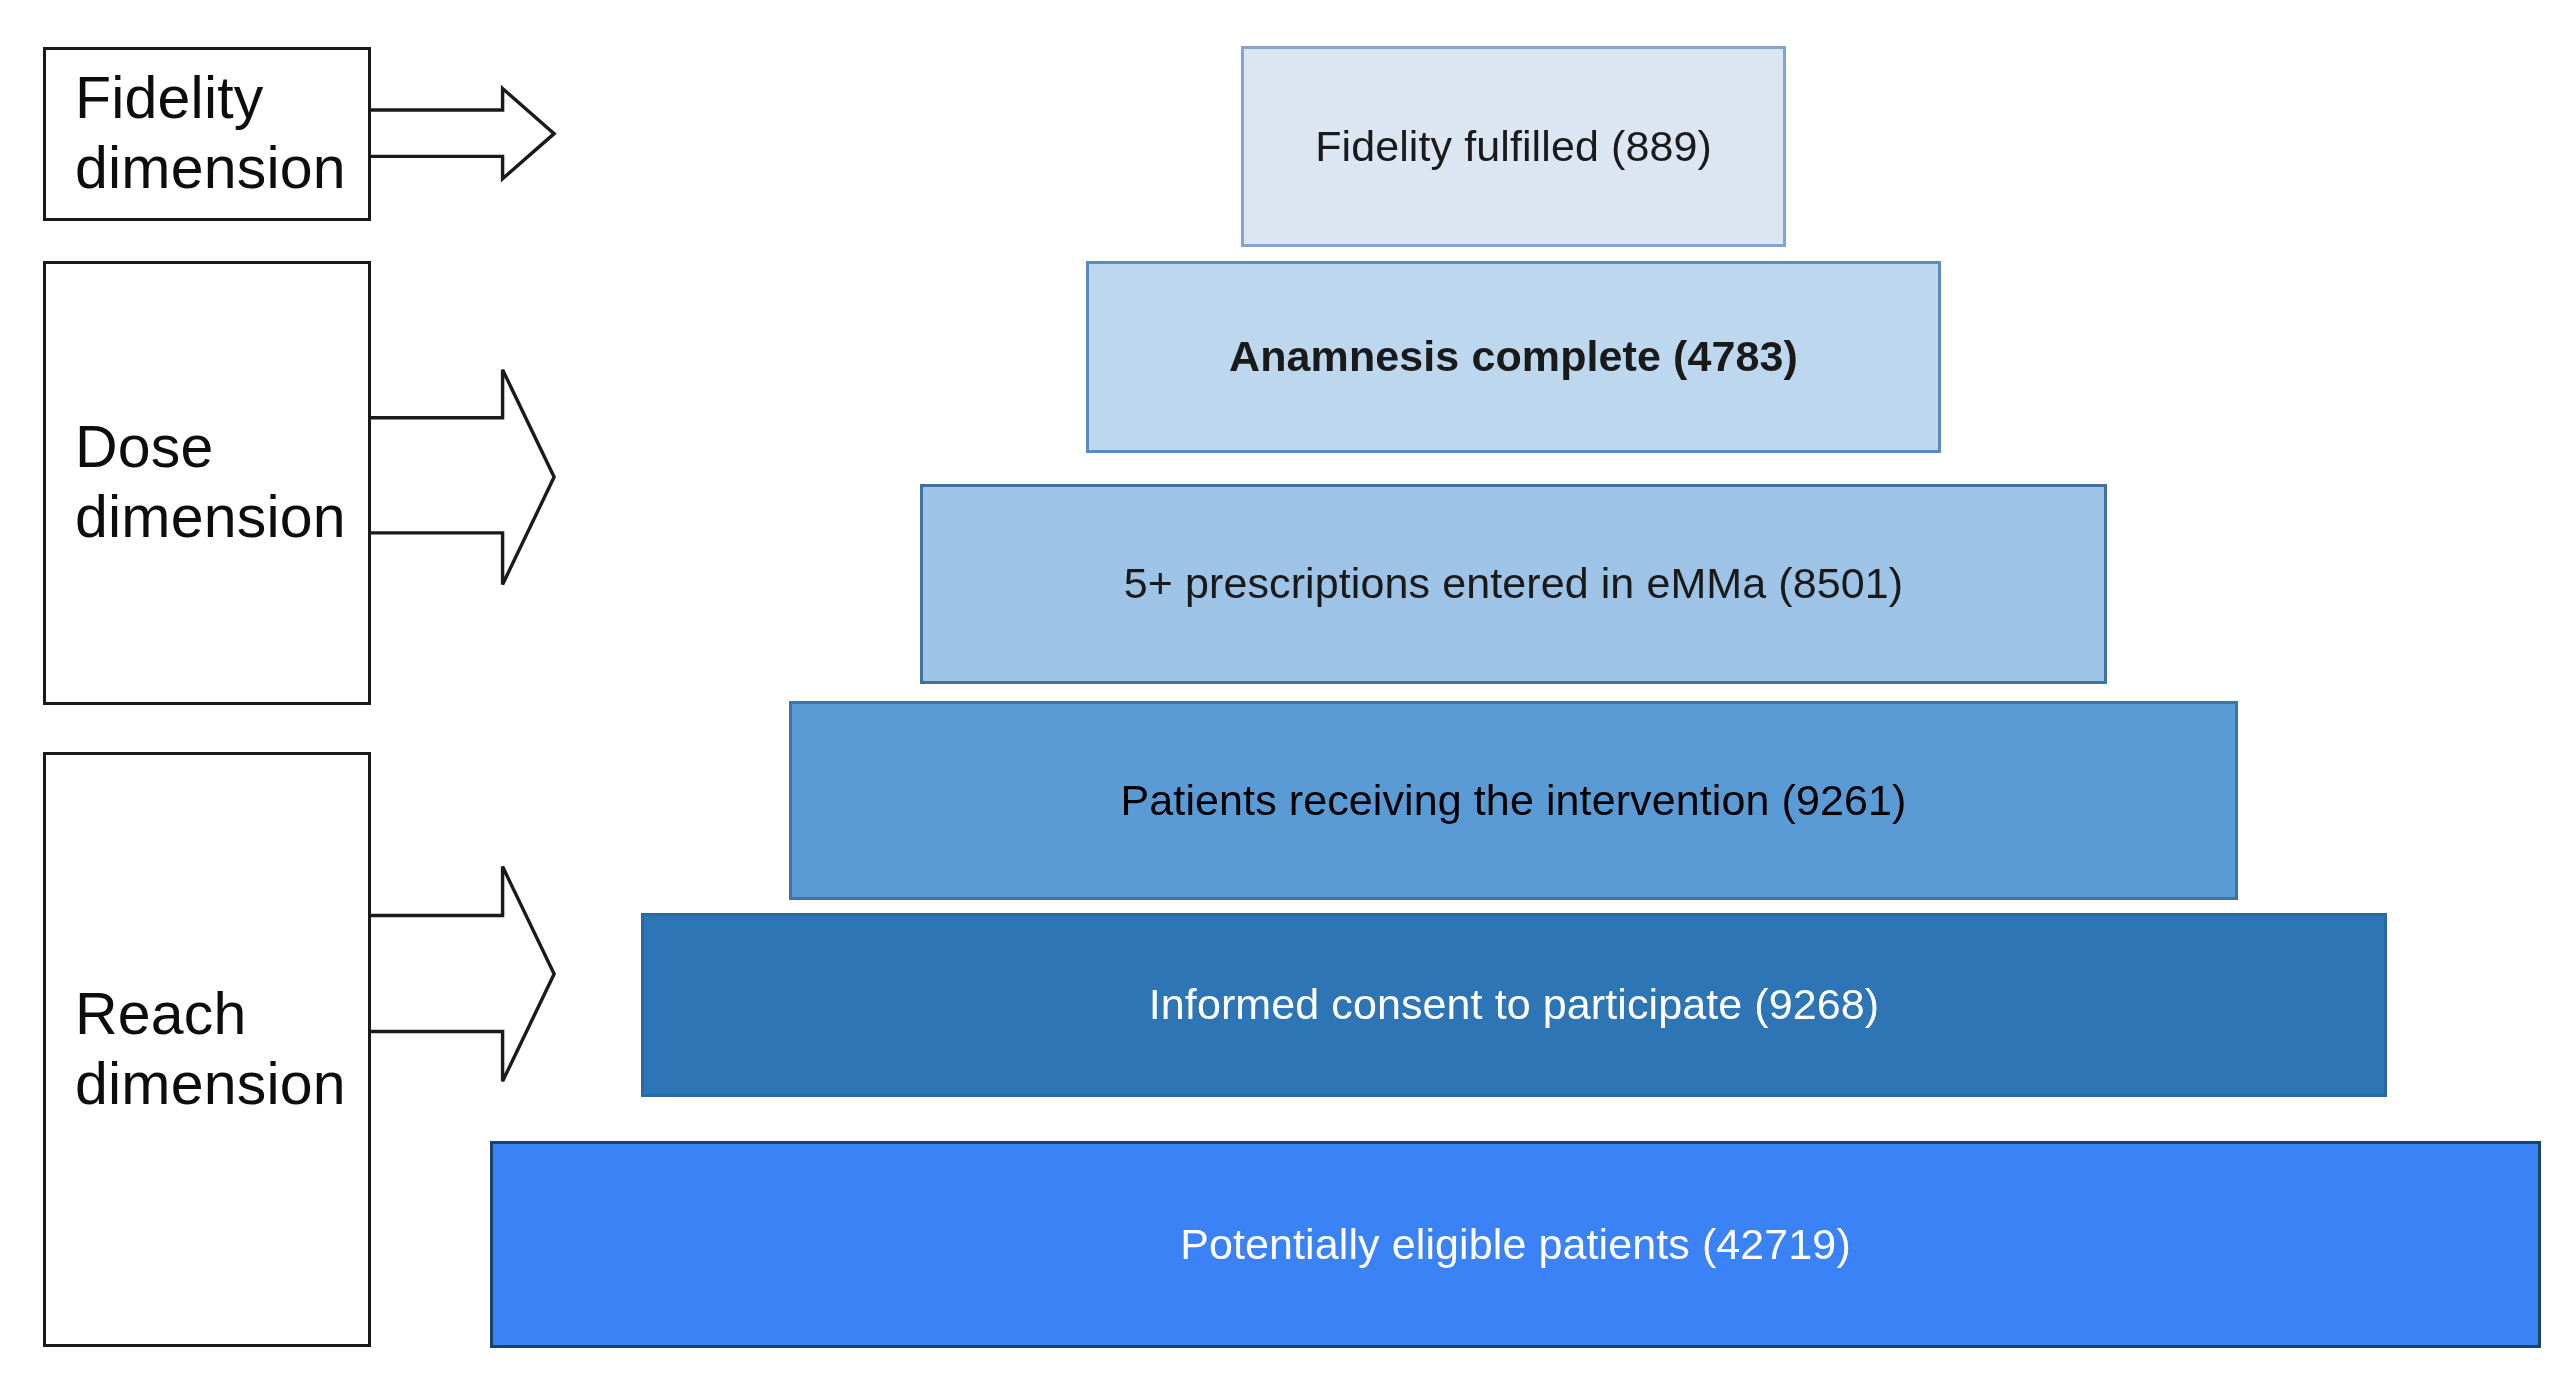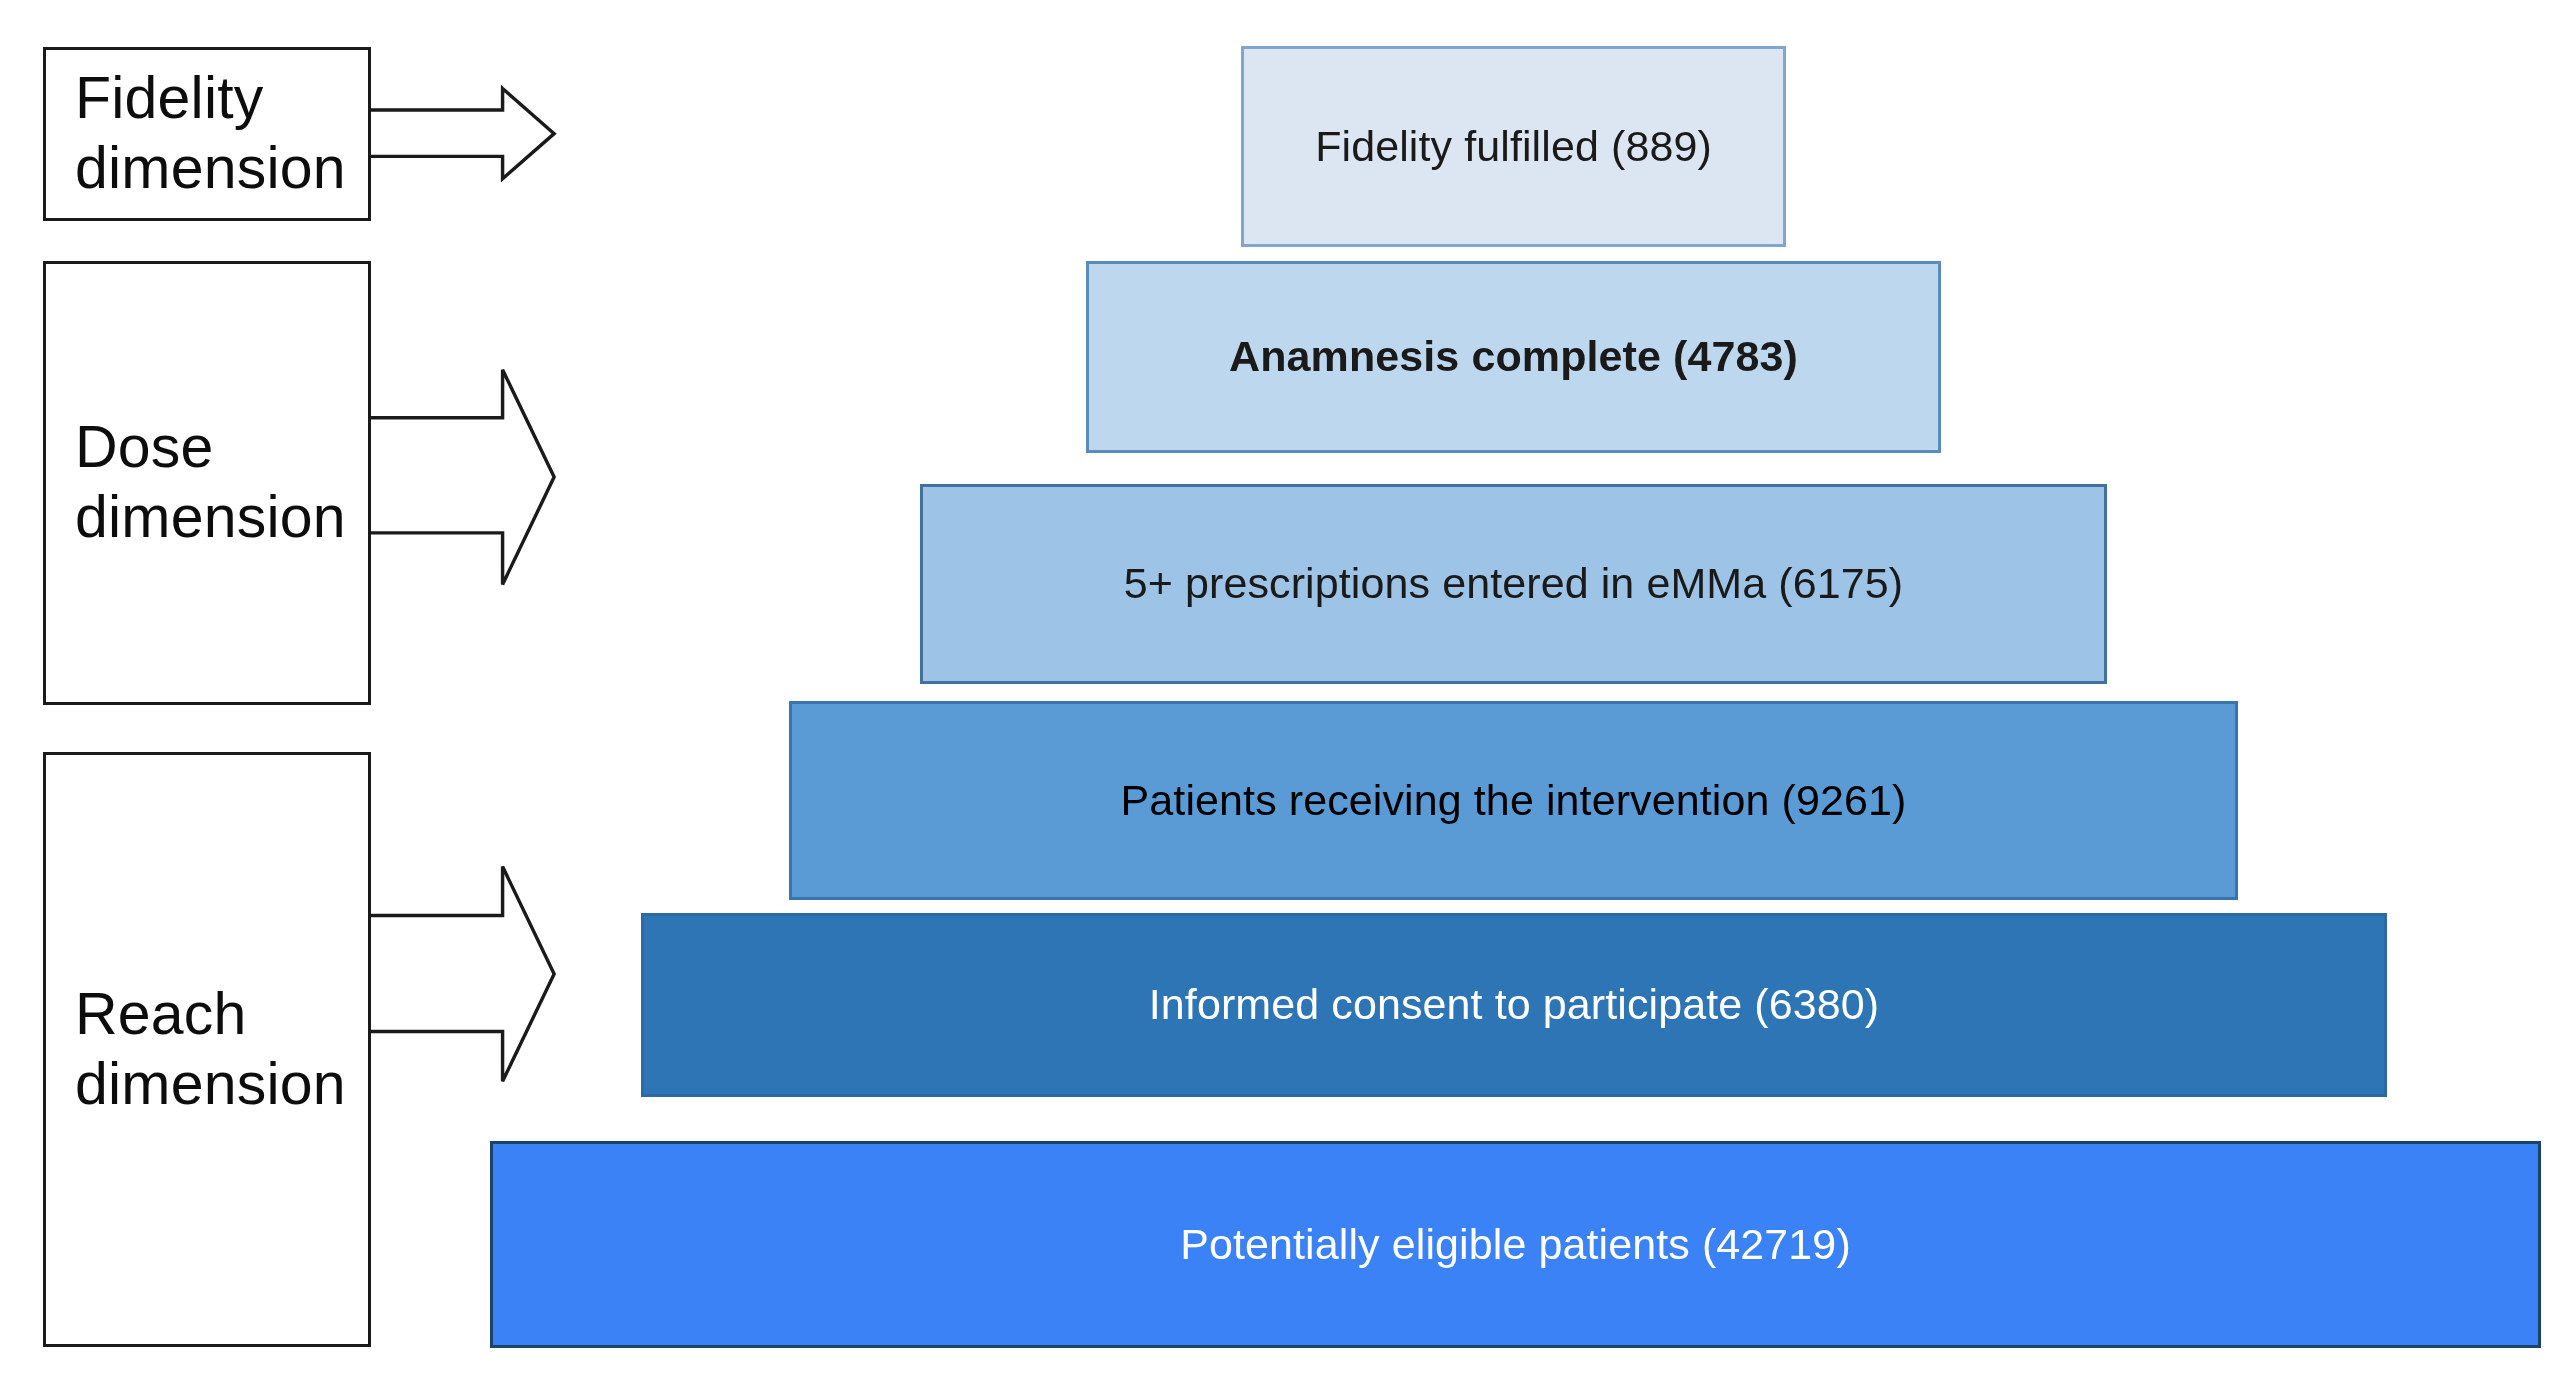--- a/index.html
+++ b/index.html
@@ -105,27 +105,27 @@
     </div>
 
   <div id="bars-layer">
       <div class="bar" style="left: 1241px; top: 46px; width: 545px; height: 201px; background: rgb(220, 230, 242); border-color: rgb(127, 166, 207);">
         <span class="bar-label" style="color: rgb(26, 26, 26);">Fidelity fulfilled (889)</span>
       </div>
       <div class="bar" style="left: 1086px; top: 261px; width: 855px; height: 192px; background: rgb(189, 215, 238); border-color: rgb(91, 139, 189);">
         <span class="bar-label" style="color: rgb(26, 26, 26); font-weight: bold;">Anamnesis complete (4783)</span>
       </div>
       <div class="bar" style="left: 920px; top: 484px; width: 1187px; height: 200px; background: rgb(157, 195, 230); border-color: rgb(65, 113, 156);">
-        <span class="bar-label" style="color: rgb(26, 26, 26);">5+ prescriptions entered in eMMa (6175)</span>
+        <span class="bar-label" style="color: rgb(26, 26, 26);">5+ prescriptions entered in eMMa (8501)</span>
       </div>
       <div class="bar" style="left: 789px; top: 701px; width: 1449px; height: 199px; background: rgb(91, 155, 213); border-color: rgb(58, 116, 173);">
         <span class="bar-label" style="color: #000000;">Patients receiving the intervention (9261)</span>
       </div>
       <div class="bar" style="left: 641px; top: 913px; width: 1746px; height: 184px; background: rgb(46, 117, 182); border-color: rgb(43, 106, 166);">
-        <span class="bar-label" style="color: rgb(255, 255, 255);">Informed consent to participate (6380)</span>
+        <span class="bar-label" style="color: rgb(255, 255, 255);">Informed consent to participate (9268)</span>
       </div>
       <div class="bar" style="left: 490px; top: 1141px; width: 2051px; height: 207px; background: #3b82f6; border-color: rgb(26, 69, 105);">
         <span class="bar-label" style="color: rgb(255, 255, 255);">Potentially eligible patients (42719)</span>
       </div>
     </div>
 
 </div>
 
 
 </body></html>

